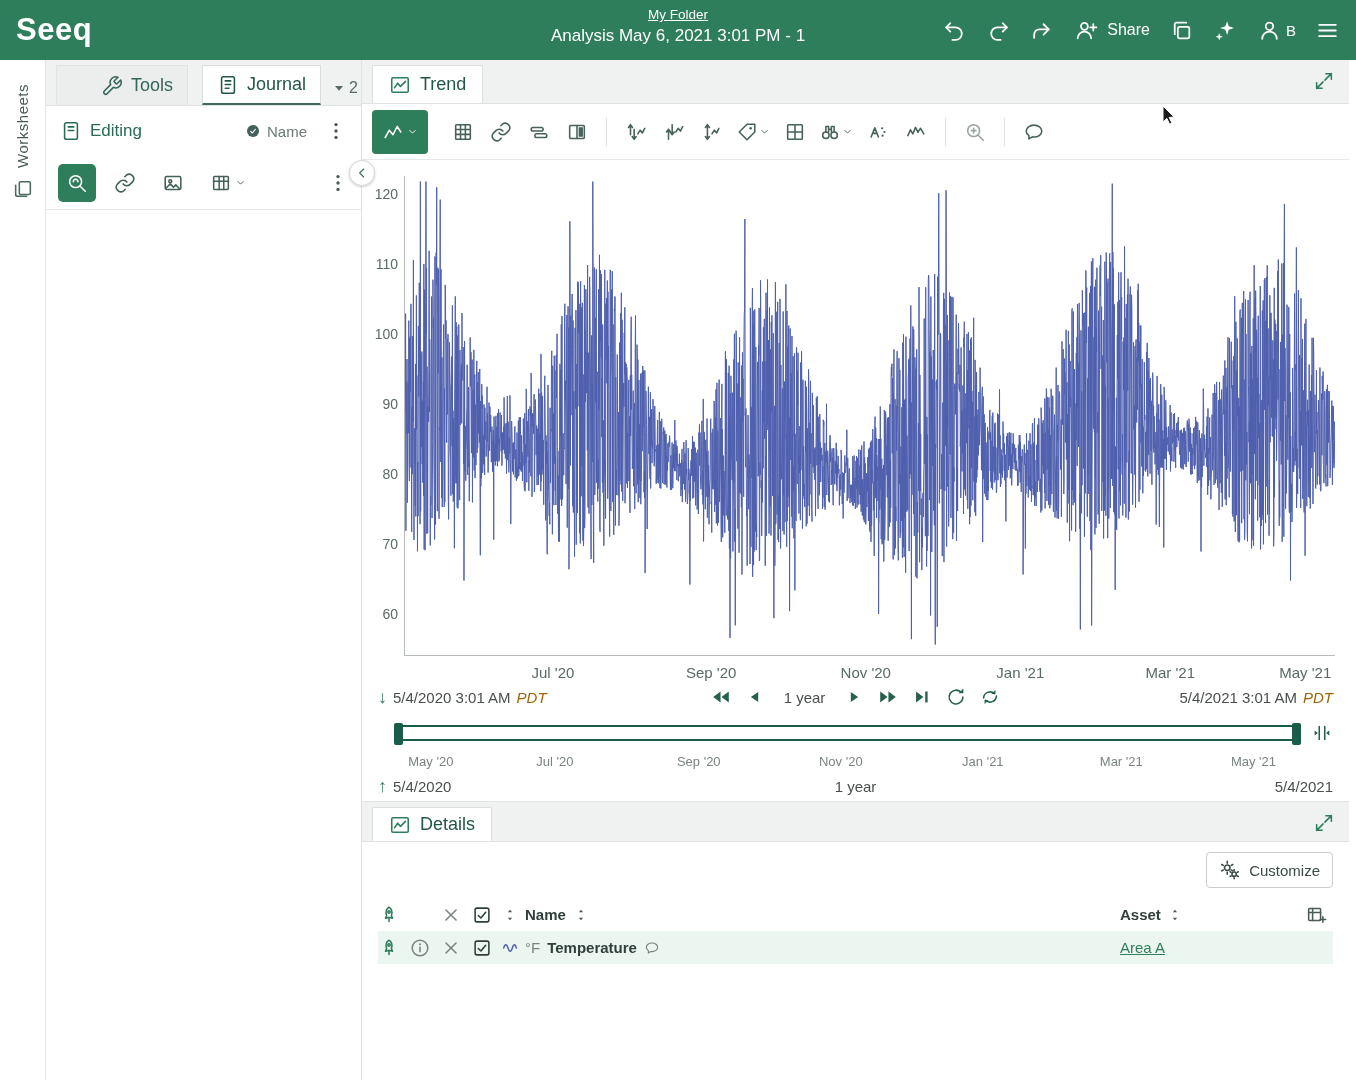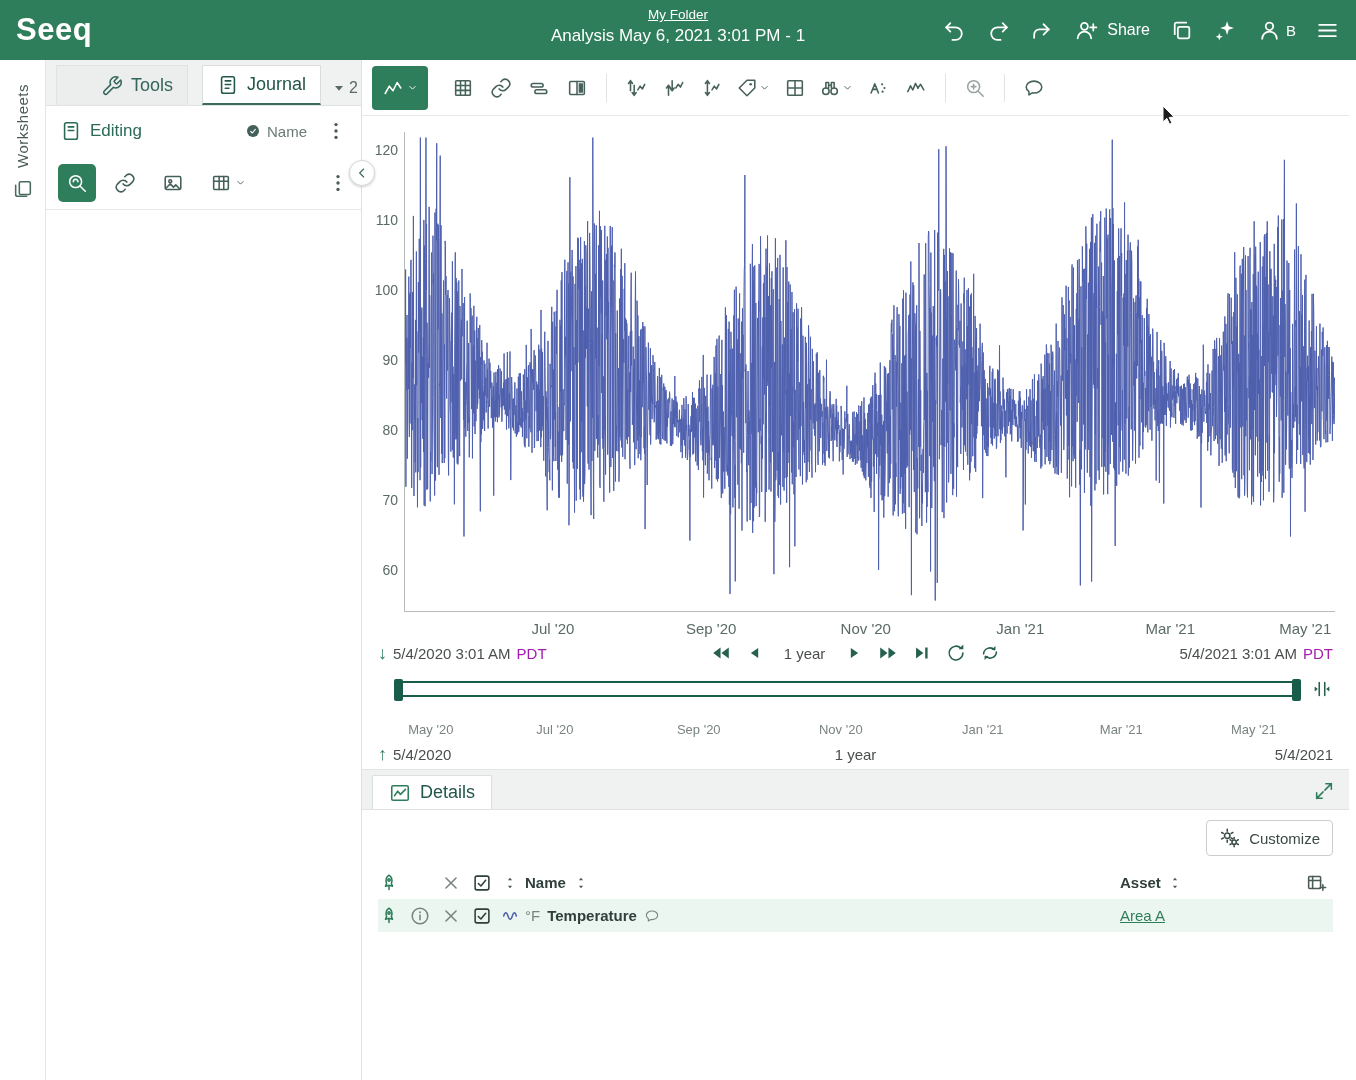--- a/index.html
+++ b/index.html
@@ -74,34 +74,34 @@
   .plot { margin-left:42px; height:480px; position:relative; border-left:1px solid #b5bcba; border-bottom:1px solid #b5bcba; }
   .plot svg { position:absolute; inset:0; width:100%; height:100%; }
   .ylab { position:absolute; width:36px; text-align:right; left:0; font-size:14px; color:#5a6a65; }
   .xaxis { position:relative; height:28px; margin-left:42px; }
   .xlab { position:absolute; top:8px; transform:translateX(-50%); font-size:15px; color:#5a6a65; white-space:nowrap; }
 
   
   .range-row { display:flex; align-items:center; padding:2px 16px 6px 16px; font-size:15px; color:#4a4f4d; }
   .range-left, .range-right { flex:1; display:flex; align-items:center; gap:6px; }
   .range-right { justify-content:flex-end; }
-  .tz { color:#a21caf; }
+  .tz { color:#a16207;font-style:italic; }
   .green-arrow { color:#2e7d5b; font-weight:bold; font-size:18px; }
   .playbar { display:flex; align-items:center; gap:12px; color:#26604e; }
   .playbar .dur { color:#4a4f4d; margin:0 6px; }
   .pbtn { display:inline-flex; cursor:pointer; }
 
   
   .investigate { padding:8px 16px 4px 16px; }
   .slider-row { display:flex; align-items:center; margin-left:16px; }
   .slider-track { flex:1; height:16px; border:2px solid #175d49; border-radius:3px; background:#fff; position:relative; cursor:pointer; }
   .handle { position:absolute; top:-4px; width:9px; height:22px; background:#175d49; border-radius:2px; cursor:ew-resize; }
   .handle.left { left:-2px; } .handle.right { right:-2px; }
   .slider-grip { margin-left:10px; color:#26604e; cursor:pointer; }
-  .tl-ticks { position:relative; height:22px; margin:20px 40px 0 16px; }
+  .tl-ticks { position:relative; height:22px; margin:8px 40px 0 16px; }
   .tl-tick { position:absolute; top:2px; transform:translateX(-50%); font-size:13px; color:#7a847f; white-space:nowrap; }
   .tl-bottom { display:flex; align-items:center; font-size:15px; color:#4a4f4d; margin-top:2px; }
   .tl-bottom .side { flex:1; display:flex; align-items:center; gap:6px; }
   .tl-bottom .side.r { justify-content:flex-end; }
 
   
   .details { border-top:1px solid #e2e5e5; flex:1; display:flex; flex-direction:column; }
   .details .view-tabs { height:40px; }
   .details .vtab { height:34px; font-size:18px; }
   .customize-row { display:flex; justify-content:flex-end; padding:10px 16px 6px; }
@@ -318,20 +318,36 @@
 
   <main class="main">
     <div class="collapse-btn">
       <span class="ic sm">
           <svg viewBox="0 0 24 24">
             <path d="M14.5 6l-6 6 6 6"></path>
           </svg>
         </span>
     </div>
 
+    <div class="view-tabs">
+      <div class="vtab">
+        <span class="ic">
+            <svg viewBox="0 0 24 24">
+              <rect x="3" y="4" width="18" height="16" rx="1.5"></rect>
+              <path d="M6 15l3.5-5 3 3.5L18 8"></path>
+            </svg>
+          </span>
+        <span>Trend</span>
+      </div>
+      <span class="ic view-expand">
+          <svg viewBox="0 0 24 24">
+            <path d="M14 4h6v6M20 4l-7 7M10 20H4v-6M4 20l7-7"></path>
+          </svg>
+        </span>
+    </div>
 
     <div class="trend-toolbar">
       <button class="tbtn view-select">
         <span class="ic">
             <svg viewBox="0 0 24 24">
               <path d="M3.5 18l4.5-8 4 5 4.5-9 4 6"></path>
             </svg>
           </span>
         <span class="ic xs">
             <svg viewBox="0 0 24 24">

